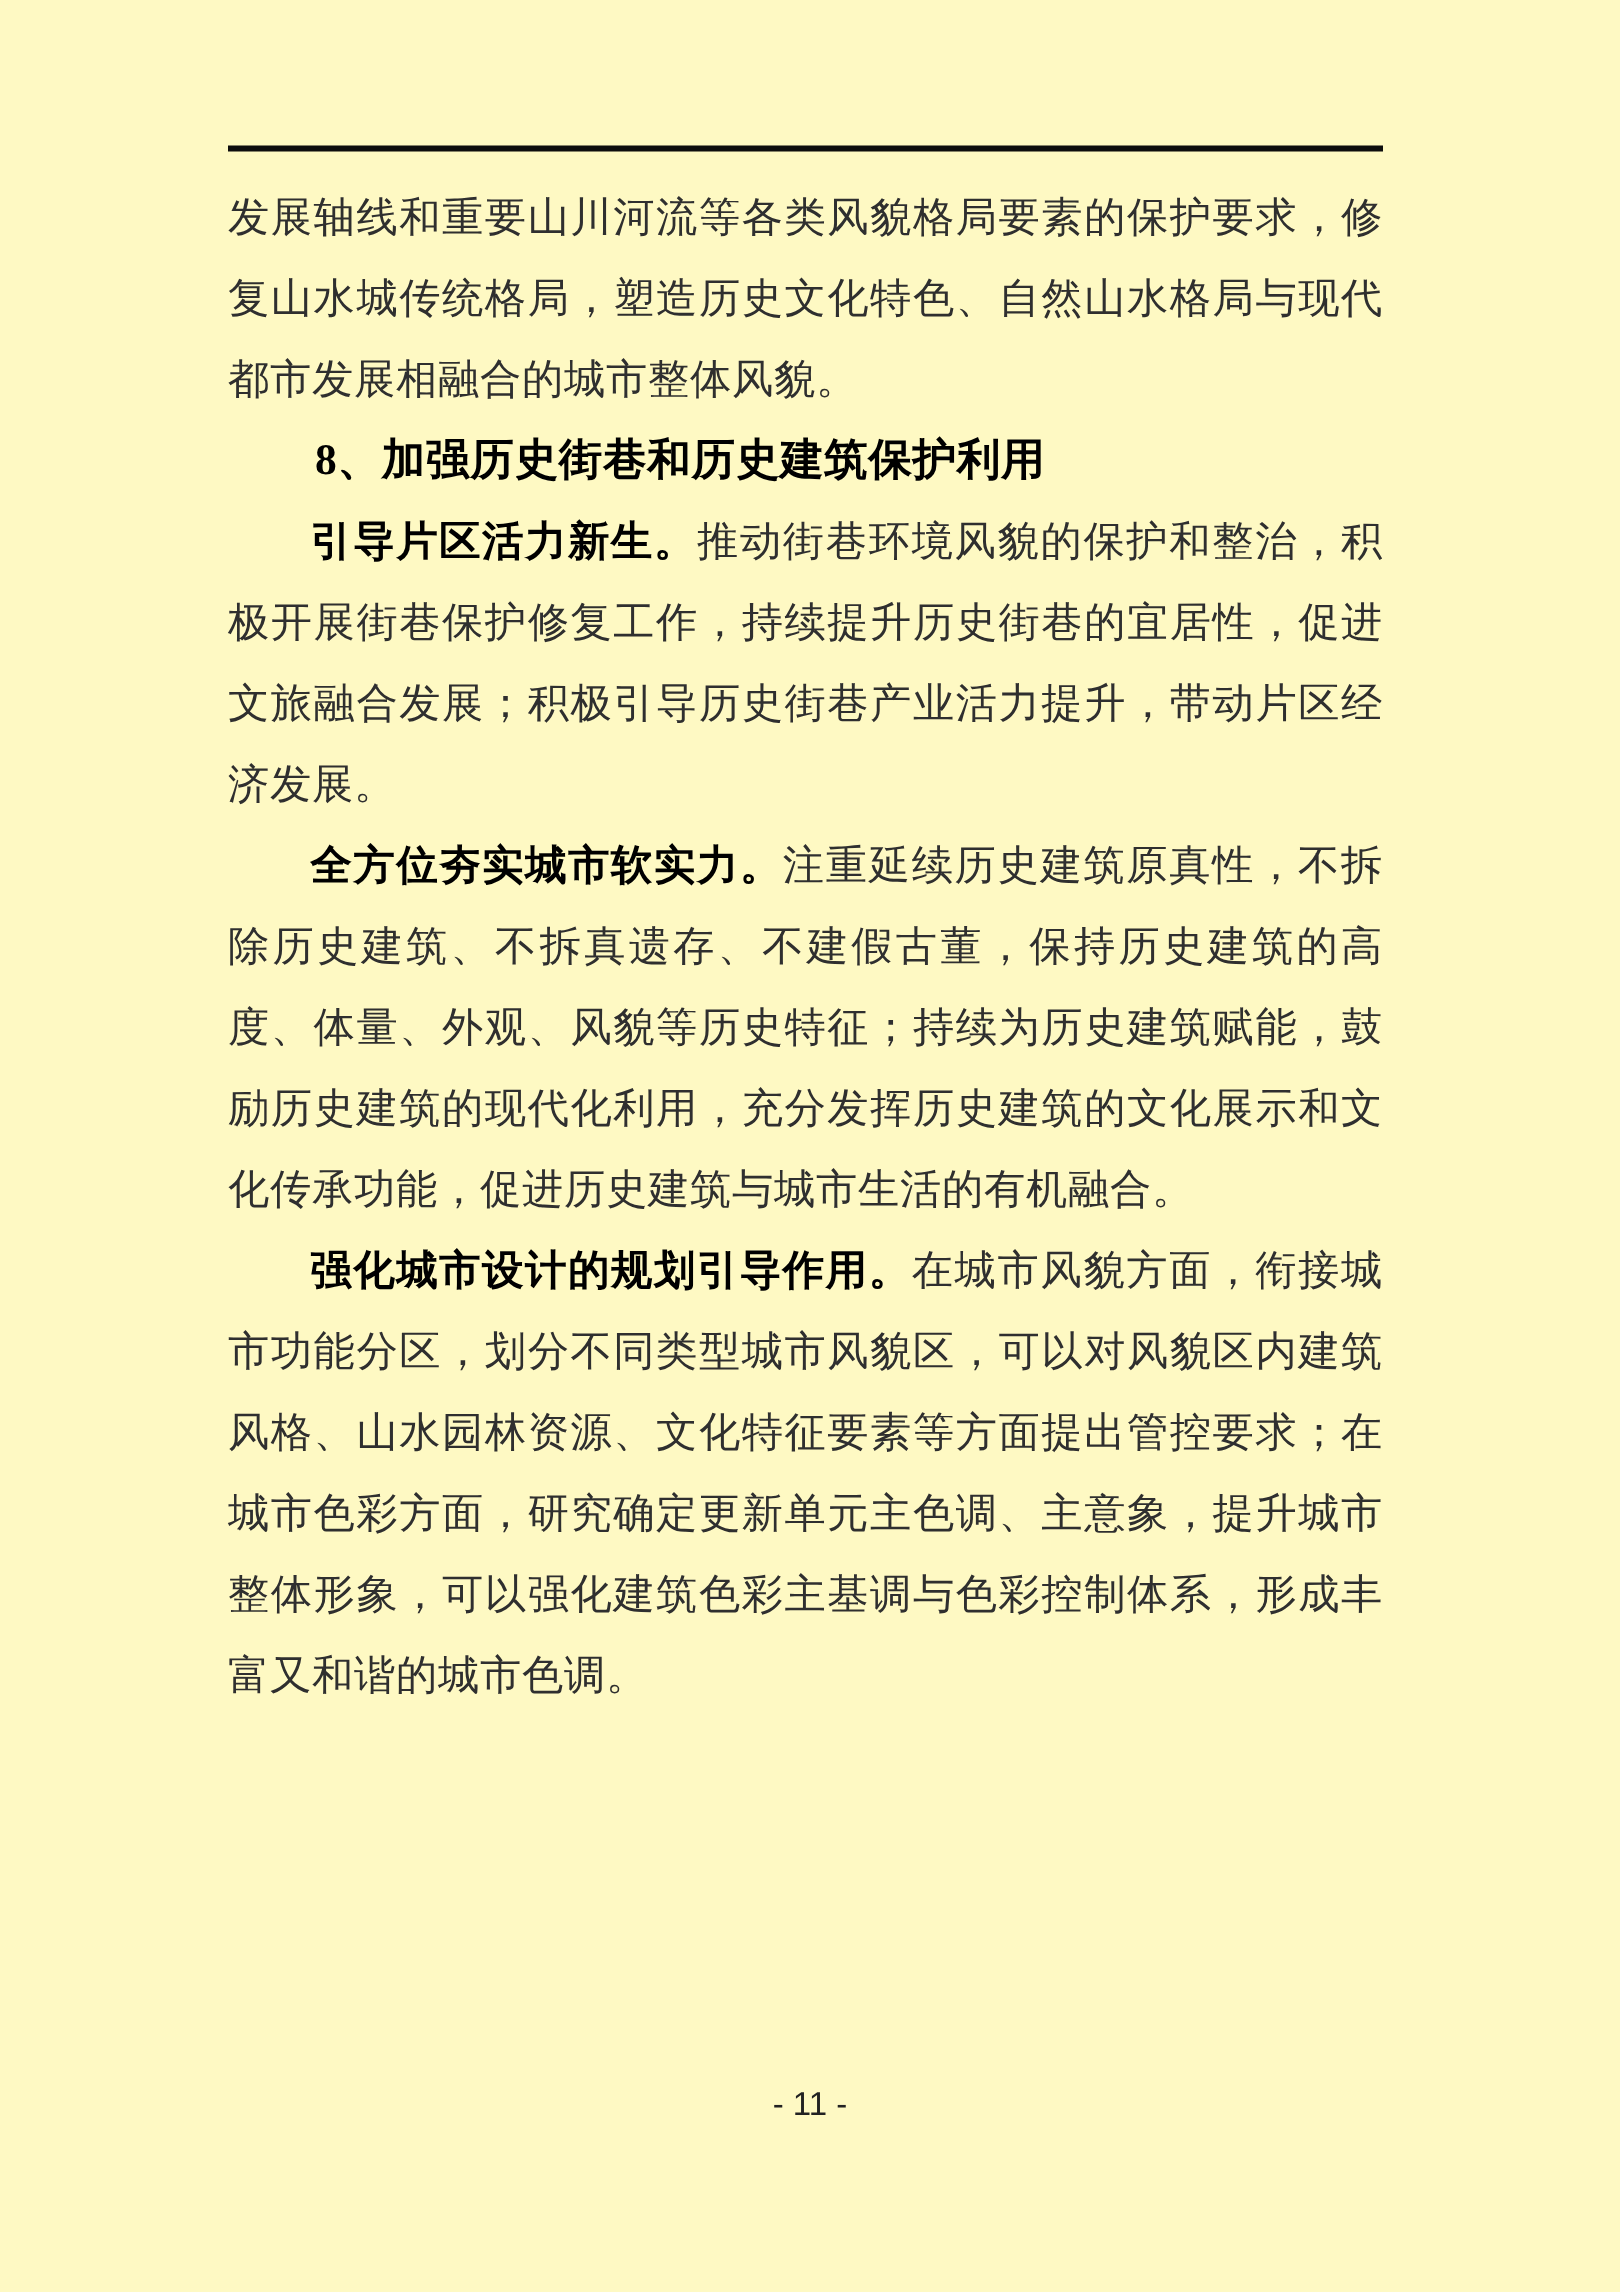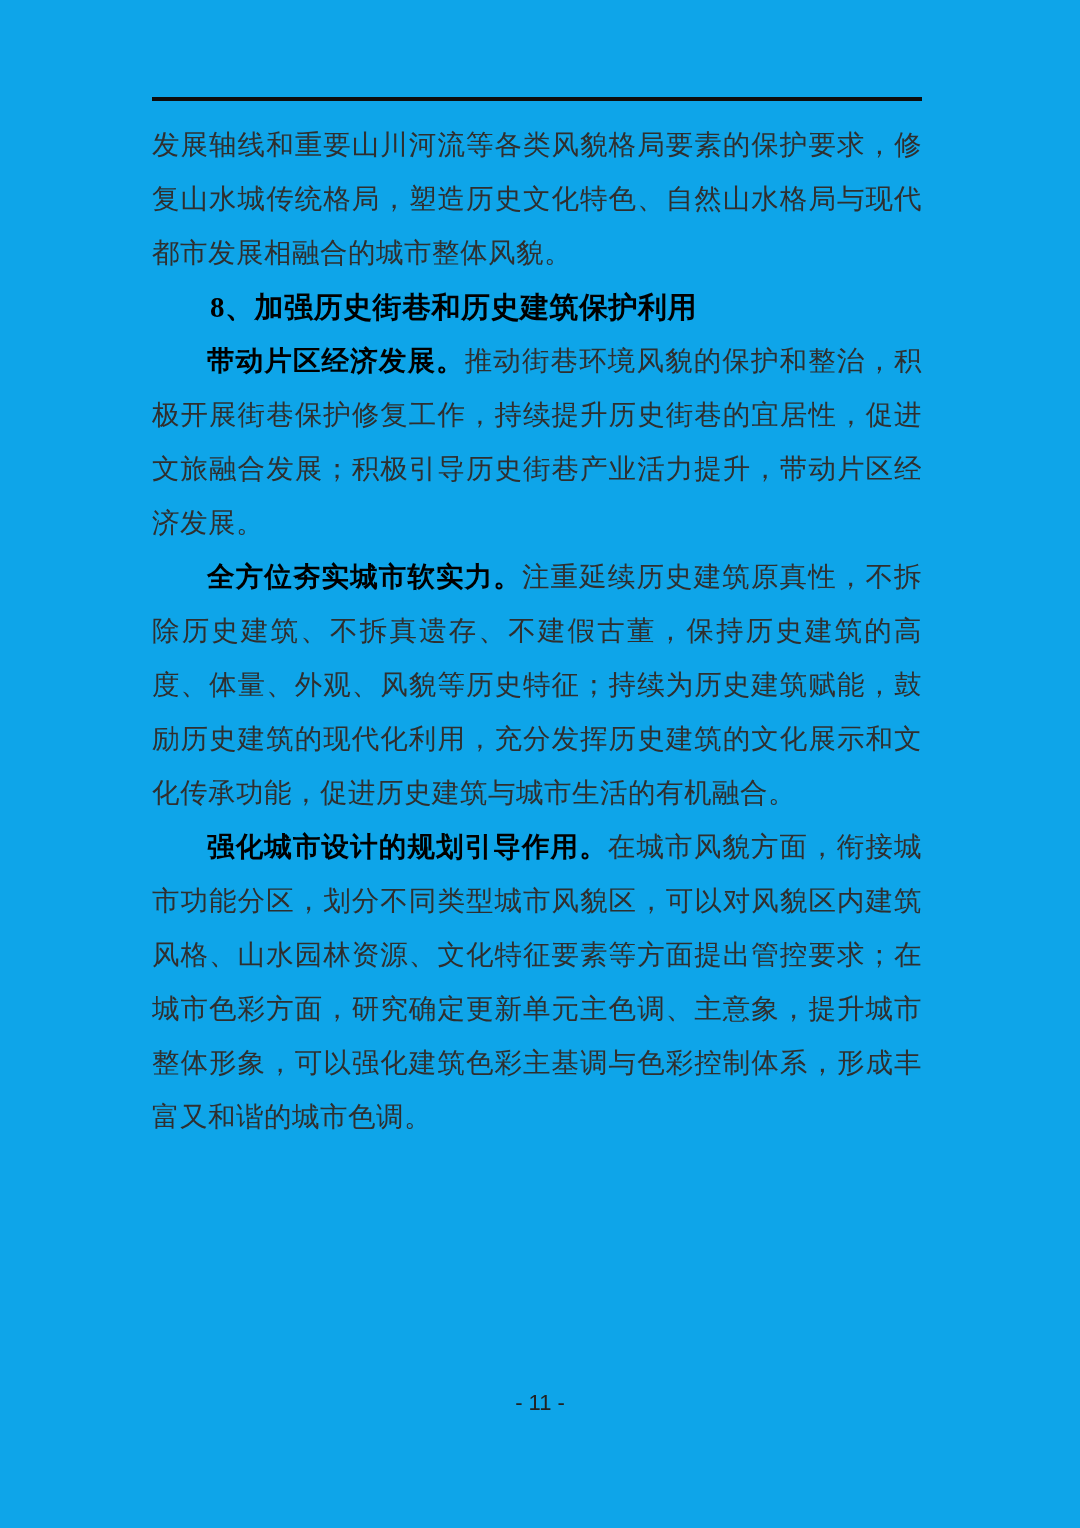--- a/index.html
+++ b/index.html
@@ -4,21 +4,21 @@
 <style>
   html, body {
     margin: 0;
     padding: 0;
     background: #ffffff;
   }
   .page {
     position: relative;
     width: 1080px;
     height: 1528px;
-    background: #0ea5e9;
+    background: #fef9c3;
     overflow: hidden;
     font-family: "Liberation Serif", serif;
   }
   .header-rule {
     position: absolute;
     left: 152px;
     top: 97px;
     width: 770px;
     height: 4px;
     background: #0d0d0d;
@@ -80,21 +80,21 @@
   <div class="content">
 
     <p class="no-indent">
       <span>发展轴线和重要山川河流等各类风貌格局要素的保护要求，修复山水城传统格局，塑造历史文化特色、自然山水格局与现代都市发展相融合的城市整体风貌。</span>
     </p>
 
     <h2 class="section-heading">8、加强历史街巷和历史建筑保护利用</h2>
 
 
     <p>
-      <span class="lead">带动片区经济发展。</span><span class="body-text">推动街巷环境风貌的保护和整治，积极开展街巷保护修复工作，持续提升历史街巷的宜居性，促进文旅融合发展；积极引导历史街巷产业活力提升，带动片区经济发展。</span>
+      <span class="lead">引导片区活力新生。</span><span class="body-text">推动街巷环境风貌的保护和整治，积极开展街巷保护修复工作，持续提升历史街巷的宜居性，促进文旅融合发展；积极引导历史街巷产业活力提升，带动片区经济发展。</span>
     </p>
 
     <p>
       <span class="lead">全方位夯实城市软实力。</span><span class="body-text">注重延续历史建筑原真性，不拆除历史建筑、不拆真遗存、不建假古董，保持历史建筑的高度、体量、外观、风貌等历史特征；持续为历史建筑赋能，鼓励历史建筑的现代化利用，充分发挥历史建筑的文化展示和文化传承功能，促进历史建筑与城市生活的有机融合。</span>
     </p>
 
 
     <p>
       <span class="lead">强化城市设计的规划引导作用。</span><span class="body-text">在城市风貌方面，衔接城市功能分区，划分不同类型城市风貌区，可以对风貌区内建筑风格、山水园林资源、文化特征要素等方面提出管控要求；在城市色彩方面，研究确定更新单元主色调、主意象，提升城市整体形象，可以强化建筑色彩主基调与色彩控制体系，形成丰富又和谐的城市色调。</span>
     </p>

